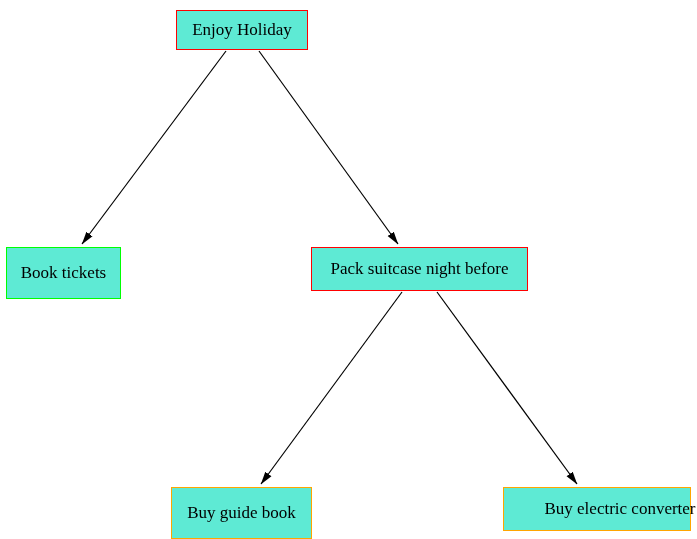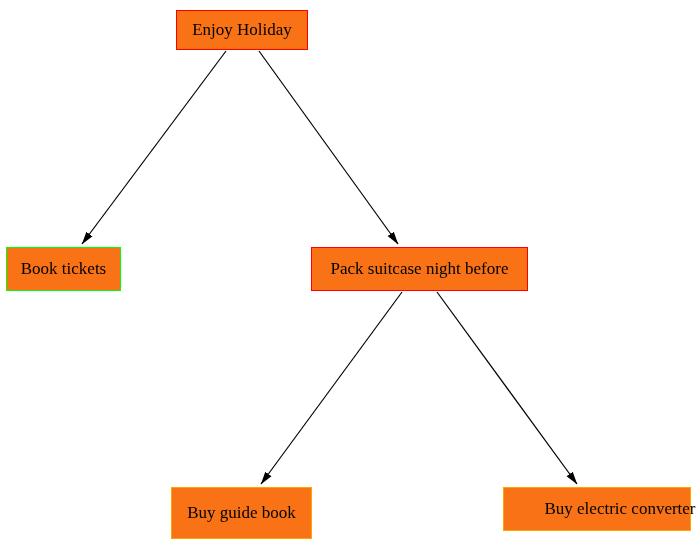--- a/index.html
+++ b/index.html
@@ -26,30 +26,30 @@
     left: 0;
     top: 0;
     width: 697px;
     height: 539px;
     pointer-events: none;
   }
   .node {
     position: absolute;
     box-sizing: border-box;
     border: 1px solid #000;
-    background: #f97316;
+    background: #5eead4;
     display: flex;
     align-items: center;
     justify-content: center;
     font-size: 17px;
     color: #000000;
     white-space: nowrap;
   }
   .node-enjoy-holiday        { left: 176px; top: 10px;  width: 132px; height: 40px; }
-  .node-book-tickets         { left: 6px;   top: 247px; width: 115px; height: 44px; }
+  .node-book-tickets         { left: 6px;   top: 247px; width: 115px; height: 52px; }
   .node-pack-suitcase        { left: 311px; top: 247px; width: 217px; height: 44px; }
   .node-buy-guide-book       { left: 171px; top: 487px; width: 141px; height: 52px; }
   .node-buy-electric         { left: 503px; top: 487px; width: 188px; height: 44px; }
   .edge-line {
     stroke: #000000;
     stroke-width: 1.2;
     fill: none;
   }
   .arrowhead {
     fill: #000000;

